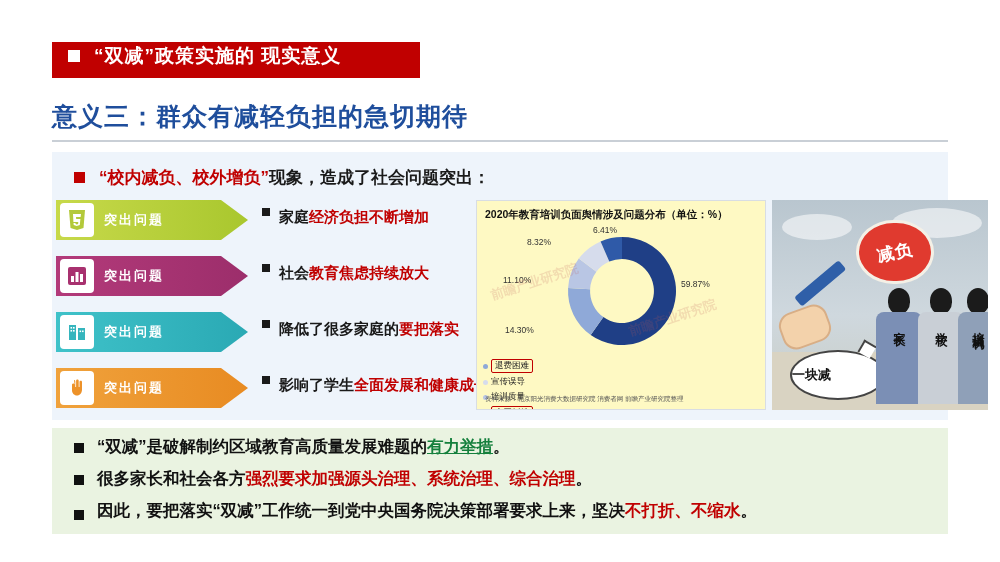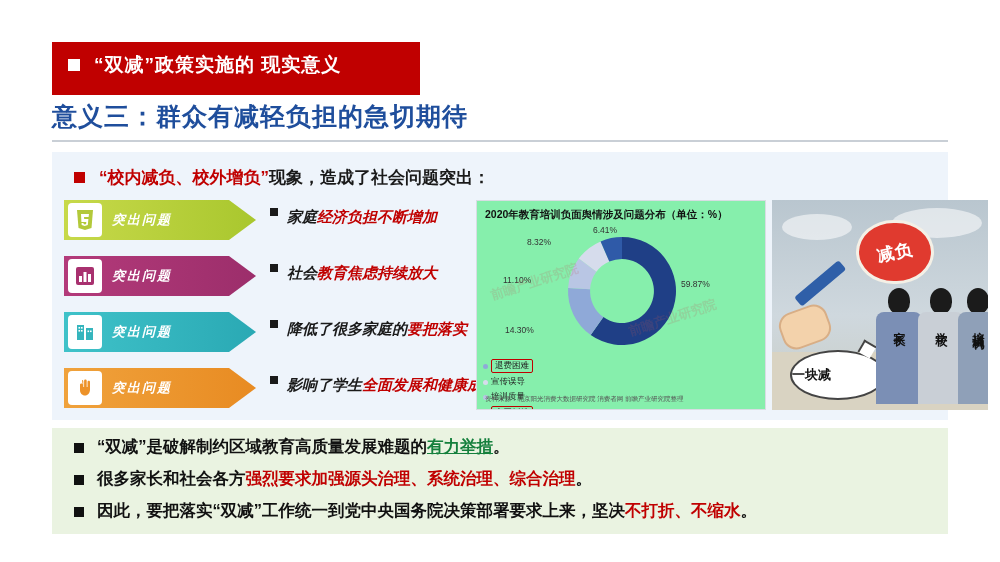--- a/index.html
+++ b/index.html
@@ -8,21 +8,21 @@
     background:#ffffff;
     font-family:"Liberation Sans","DejaVu Sans",sans-serif;
     overflow:hidden;
     position:relative;
   }
   .slide{position:relative;width:1000px;height:562px;}
 
   
   .title-banner{
     position:absolute;left:52px;top:42px;
-    height:53px;min-width:368px;
+    height:36px;min-width:368px;
     background:#c00000;
     display:flex;align-items:center;
     padding:0 22px 8px 16px;
     box-sizing:border-box;
   }
   .title-banner .sq{
     width:12px;height:12px;background:#ffffff;margin-right:14px;flex:0 0 auto;
   }
   .title-banner .t{
     color:#ffffff;font-size:19px;font-weight:bold;letter-spacing:1px;white-space:nowrap;
@@ -44,21 +44,21 @@
   }
   .blue-panel .lead{
     position:absolute;left:22px;top:14px;
     display:flex;align-items:center;
   }
   .blue-panel .lead .sq{width:11px;height:11px;background:#c00000;margin-right:14px;}
   .blue-panel .lead .txt{font-size:17px;font-weight:bold;color:#1a1a1a;}
   .blue-panel .lead .txt .red{color:#c00000;}
 
   
-  .chev-list{position:absolute;left:12px;top:48px;width:400px;font-style:italic;}
+  .chev-list{position:absolute;left:4px;top:48px;width:400px;}
   .chev-row{position:relative;height:48px;margin-bottom:8px;}
   .chev{
     position:absolute;left:0;top:0;height:40px;width:192px;
     display:flex;align-items:center;
     color:#ffffff;font-size:13px;font-weight:bold;
     clip-path:polygon(0 0, 165px 0, 192px 50%, 165px 100%, 0 100%);
   }
   .chev .badge{
     width:34px;height:34px;margin-left:4px;margin-right:10px;
     background:#ffffff;border-radius:4px;
@@ -76,21 +76,21 @@
     position:absolute;left:206px;top:8px;
     display:flex;align-items:flex-start;font-size:15px;color:#1a1a1a;font-weight:bold;
     white-space:nowrap;
   }
   .chev-text .sq{width:8px;height:8px;background:#1a1a1a;margin-right:9px;}
   .chev-text .red{color:#c00000;}
 
   
   .chart-card{
     position:absolute;left:424px;top:48px;width:290px;height:210px;
-    background:#86efac;border:1px solid #d8dde3;box-sizing:border-box;
+    background:#fef9c3;border:1px solid #d8dde3;box-sizing:border-box;
     overflow:hidden;
   }
   .chart-title{
     position:absolute;left:8px;top:7px;font-size:10.5px;font-weight:bold;color:#111;
     letter-spacing:0px;
   }
   .donut-wrap{position:absolute;left:56px;top:26px;width:178px;height:132px;}
   .chart-legend{
     position:absolute;left:6px;top:158px;width:278px;
     display:flex;flex-wrap:wrap;font-size:8.5px;color:#222;flex-direction:column;
@@ -160,21 +160,21 @@
   }
   .gline{
     position:absolute;display:flex;align-items:flex-start;
     font-size:16.5px;font-weight:bold;color:#111;white-space:nowrap;
   }
   .gline .sq{width:10px;height:10px;background:#111;margin-right:13px;margin-top:7px;flex:0 0 auto;}
   .gline .blue{color:#15803d;text-decoration:underline;}
   .gline .red{color:#c00000;}
   .g1{left:22px;top:8px;}
   .g2{left:22px;top:40px;}
-  .g3{left:22px;top:72px;}
+  .g3{left:22px;top:72px;align-items:center;}
 </style>
 </head>
 <body>
 
 <div class="slide">
 
   <div class="title-banner">
     <span class="sq"></span>
     <span class="t">“双减”政策实施的 现实意义</span>
   </div>

